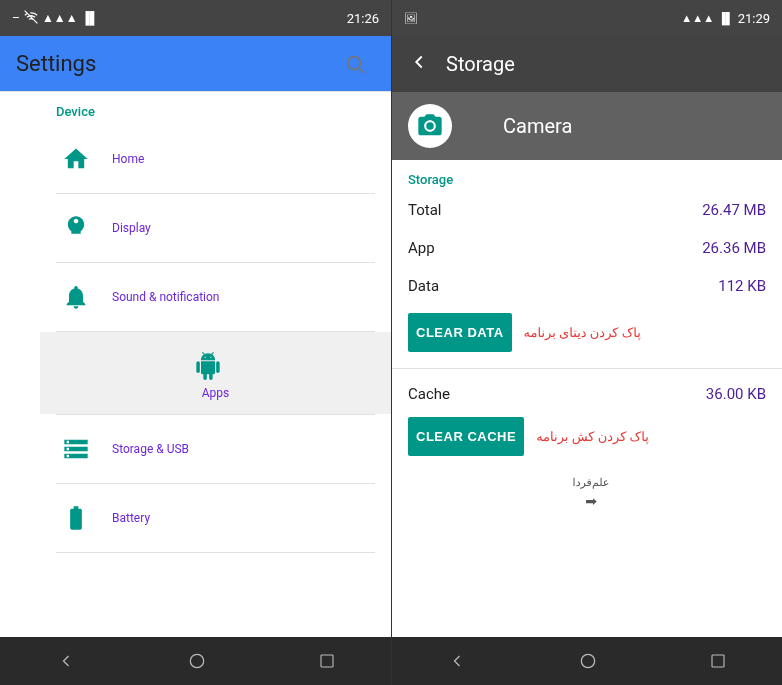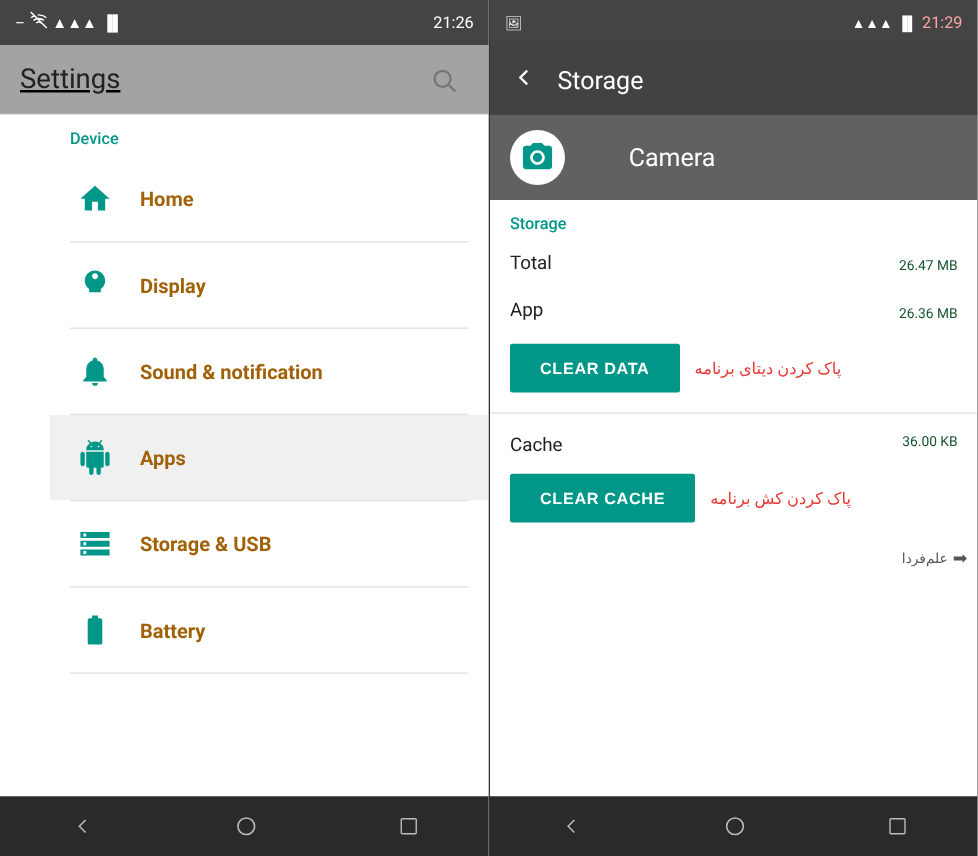--- a/index.html
+++ b/index.html
@@ -26,28 +26,27 @@
       height: 36px;
       display: flex;
       align-items: center;
       justify-content: space-between;
       padding: 0 12px;
       color: #fff;
       font-size: 13px;
     }
 
     .app-bar-left {
-      background: #a3a3a3;
+      background: #3b82f6;
       height: 56px;
       display: flex;
       align-items: center;
       justify-content: space-between;
       padding: 0 16px;
       border-bottom: 1px solid #e0e0e0;
-      text-decoration: underline;
     }
 
     .app-bar-title {
       font-size: 22px;
       color: #212121;
       font-weight: 400;
     }
 
     .settings-list {
       flex: 1;
@@ -73,42 +72,43 @@
     .settings-item {
       display: flex;
       align-items: center;
       padding: 14px 16px;
       min-height: 64px;
       cursor: pointer;
     }
 
     .settings-item.active {
       background: #f0f0f0;
+      flex-direction: column;
     }
 
     .item-icon {
       width: 40px;
       height: 40px;
       display: flex;
       align-items: center;
       justify-content: center;
       margin-right: 16px;
       flex-shrink: 0;
     }
 
     .item-icon svg {
       width: 28px;
       height: 28px;
       fill: #009688;
     }
 
     .item-label {
-      font-size: 16px;
-      color: #a16207;
-      font-weight: 700;
+      font-size: 12px;
+      color: #6d28d9;
+      font-weight: 400;
     }
 
     .nav-bar-left {
       height: 48px;
       background: #2a2a2a;
       display: flex;
       align-items: center;
       justify-content: space-around;
     }
 
@@ -193,36 +193,36 @@
       align-items: flex-end;
       padding: 10px 16px;
     }
 
     .storage-row-label {
       font-size: 15px;
       color: #212121;
     }
 
     .storage-row-value {
-      font-size: 11px;
-      color: #14532d;
+      font-size: 15px;
+      color: #4c1d95;
     }
 
     .btn-area {
       padding: 8px 16px 12px 16px;
       display: flex;
       align-items: center;
       gap: 12px;
     }
 
     .teal-button {
       background: #009688;
       color: #fff;
       border: none;
-      padding: 12px 24px;
+      padding: 12px 8px;
       font-size: 13px;
       font-weight: 600;
       letter-spacing: 0.5px;
       cursor: pointer;
       text-transform: uppercase;
       border-radius: 2px;
     }
 
     .annotation-text {
       font-size: 13px;
@@ -388,21 +388,21 @@
 <div class="right-panel">
   <div class="right-panel-wrapper">
 
     <div class="status-bar-right">
       <div style="display:flex;align-items:center;gap:4px;">
         <span style="font-size:11px;">🖼</span>
       </div>
       <div style="display:flex;align-items:center;gap:4px;">
         <span style="font-size:11px;">▲▲▲</span>
         <span style="font-size:11px;">▐▌</span>
-        <span style="font-size:13px;color:#fca5a5;">21:29</span>
+        <span style="font-size:13px;color:#ffffff;">21:29</span>
       </div>
     </div>
 
     <div class="app-bar-right">
       <div style="cursor:pointer;">
         <svg width="22" height="22" viewBox="0 0 24 24" fill="none" stroke="#fff" stroke-width="2">
           <polyline points="15 18 9 12 15 6"></polyline>
         </svg>
       </div>
       <span class="app-bar-right-title">Storage</span>
@@ -421,38 +421,42 @@
       <div class="storage-section-title">Storage</div>
 
       <div class="storage-row">
         <span class="storage-row-label">Total</span>
         <span class="storage-row-value">26.47 MB</span>
       </div>
       <div class="storage-row">
         <span class="storage-row-label">App</span>
         <span class="storage-row-value">26.36 MB</span>
       </div>
+      <div class="storage-row">
+        <span class="storage-row-label">Data</span>
+        <span class="storage-row-value">112 KB</span>
+      </div>
 
       <div class="btn-area">
         <button class="teal-button">CLEAR DATA</button>
         <span class="annotation-text">پاک کردن دیتای برنامه</span>
       </div>
 
       <div class="divider" style="margin:4px 0;"></div>
       <div class="cache-row">
         <span class="storage-row-label">Cache</span>
         <span class="storage-row-value">36.00 KB</span>
       </div>
 
       <div class="btn-area">
         <button class="teal-button">CLEAR CACHE</button>
         <span class="annotation-text">پاک کردن کش برنامه</span>
       </div>
 
-      <div style="display:flex;justify-content:flex-end;padding:8px 8px 4px 16px;align-items:center;gap:4px;">
+      <div style="display:flex;justify-content:flex-end;padding:8px 8px 4px 16px;align-items:center;gap:4px;flex-direction:column;">
         <span style="font-size:11px;color:#555;">علم‌فردا</span>
         <span style="font-size:14px;color:#555;">➡</span>
       </div>
     </div>
 
     <div class="nav-bar-right">
       <div class="nav-icon">
         <svg width="20" height="20" viewBox="0 0 24 24" fill="none" stroke="#bbb" stroke-width="1.5">
           <polyline points="15 18 9 12 15 6"></polyline>
         </svg>

